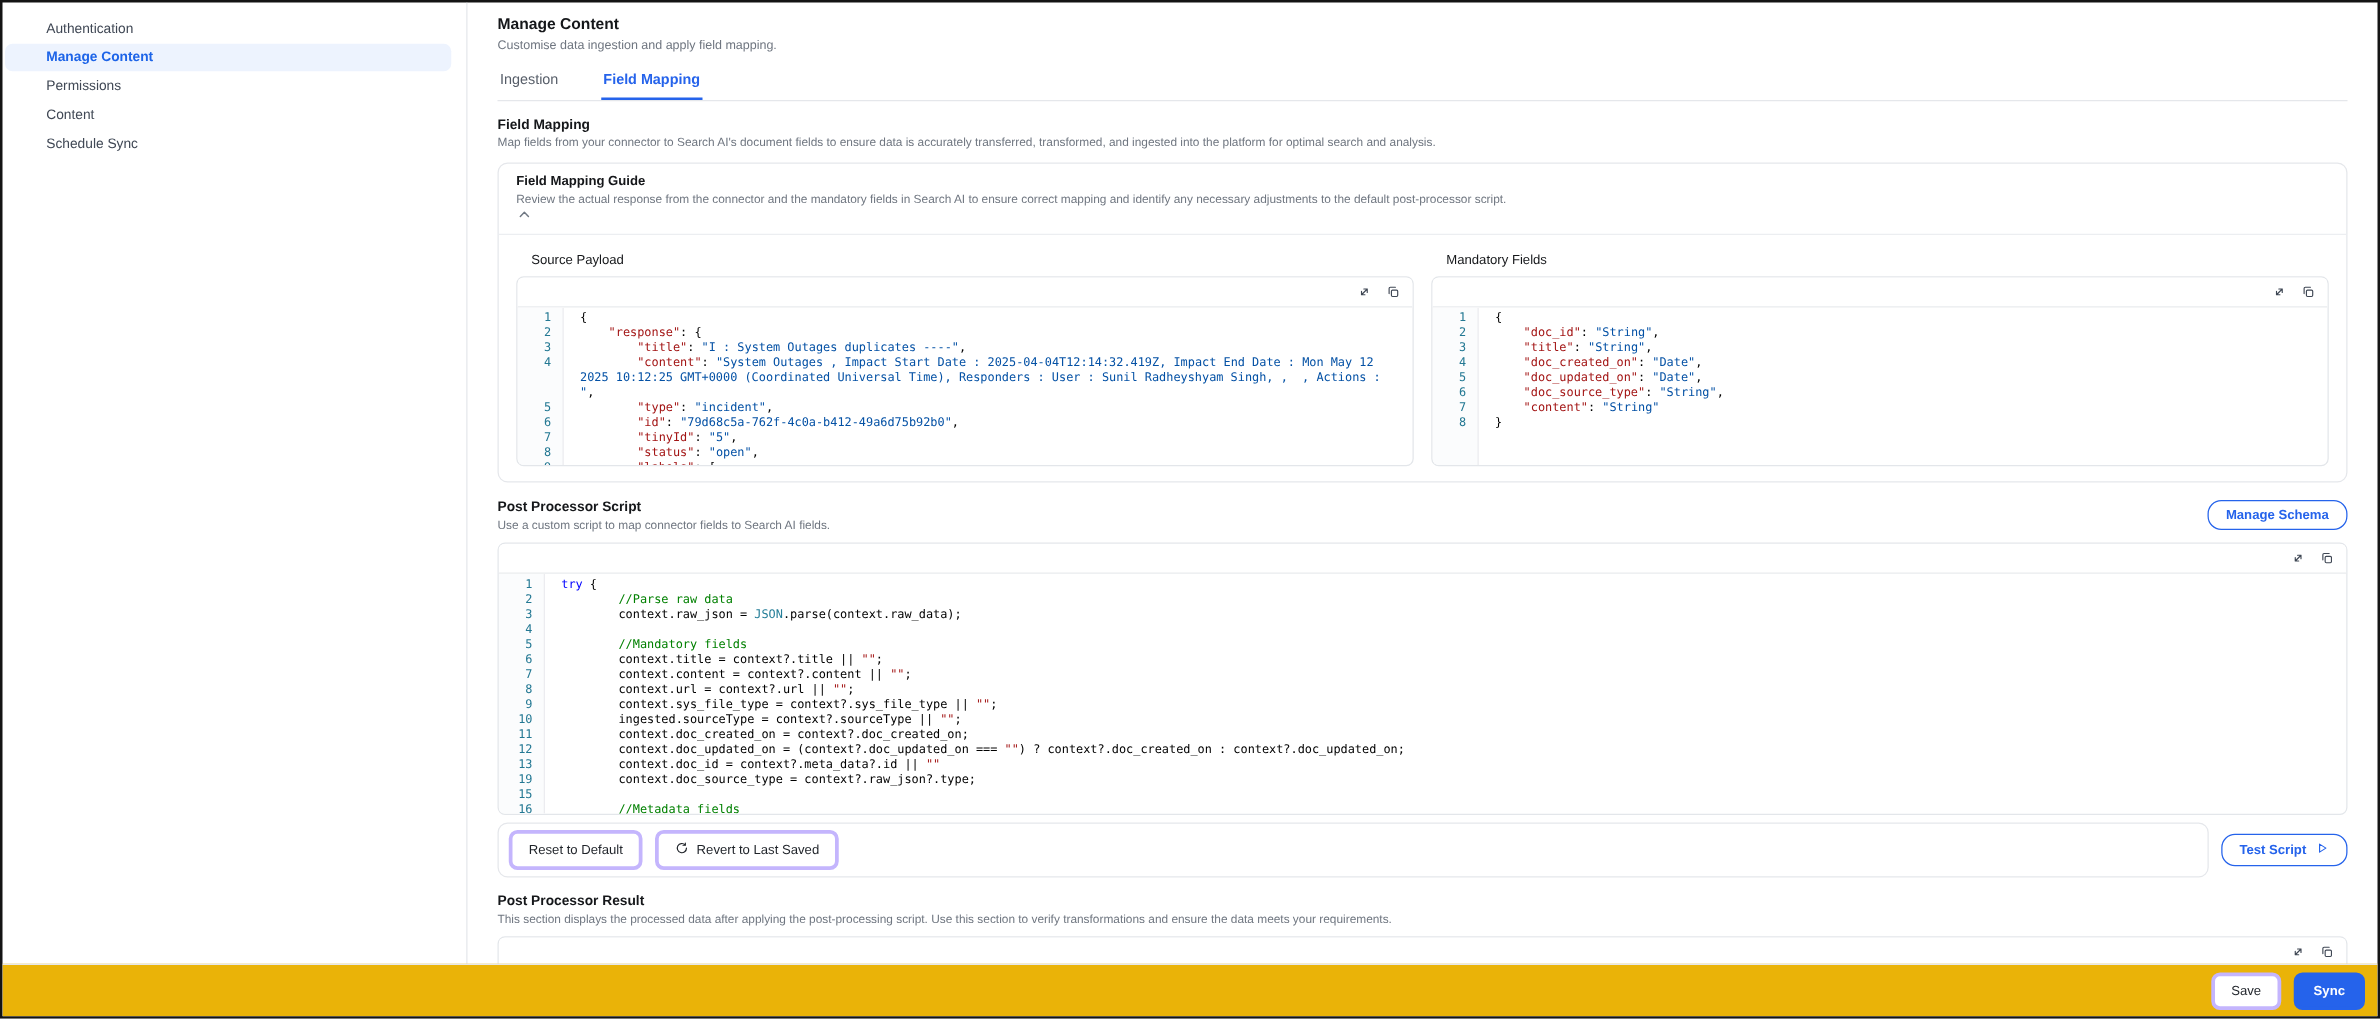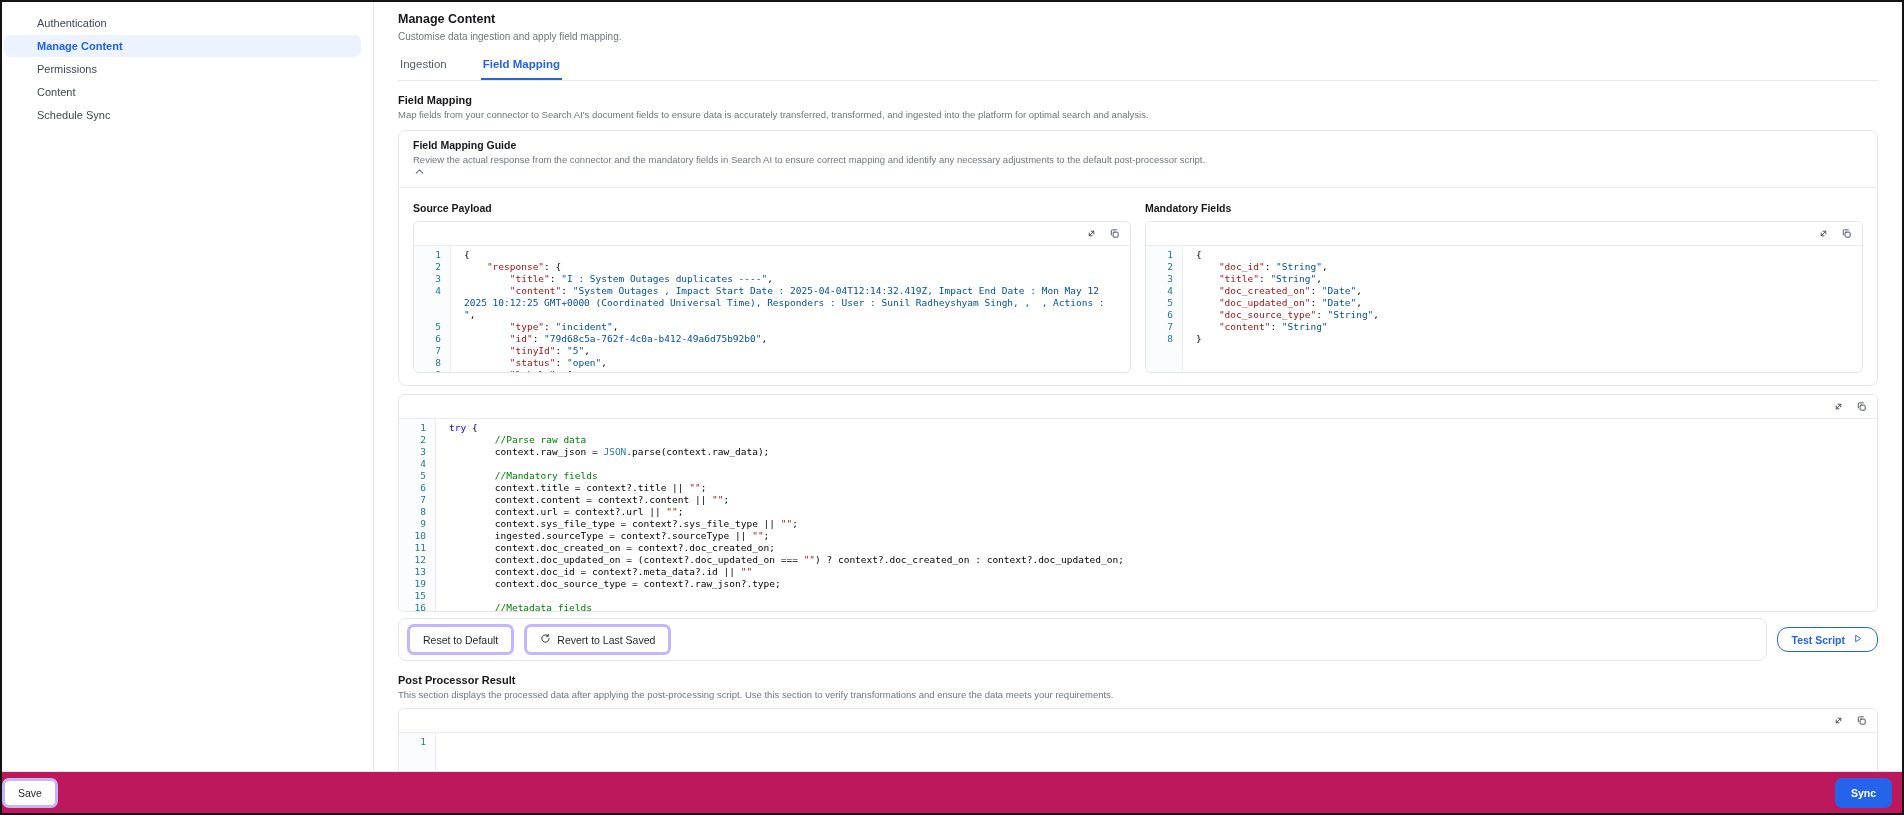--- a/index.html
+++ b/index.html
@@ -23,21 +23,21 @@
   .tab.active { color:#2563eb; font-weight:bold; border-bottom-color:#2563eb; }
 
   .sec-title { font-size:11px; font-weight:bold; color:#15171a; }
   .desc { font-size:9.5px; color:#6f7680; margin-top:3px; }
 
   .card { border:1px solid #e5e7eb; border-radius:8px; background:#fff; }
   .guide { margin-top:10px; }
   .guide-head { display:flex; justify-content:space-between; align-items:flex-start; padding:8px 14px 9px; border-bottom:1px solid #eceef1;flex-direction:column; }
   .guide-head h3 { font-size:10.5px; font-weight:bold; color:#15171a; }
   .guide-body { display:grid; grid-template-columns:1fr 1fr; gap:14px; padding:10px 14px 12px; }
-  .panel-label { font-size:10.5px; font-weight:bold; color:#15171a; margin:4px 0 7px; }
+  .panel-label { font-size:10.5px; font-weight:normal; color:#15171a; margin:4px 12px 7px; }
 
   .editor { border:1px solid #e3e6ea; border-radius:6px; overflow:hidden; background:#fff; }
   .editor-toolbar { height:24px; display:flex; justify-content:flex-end; align-items:center; gap:12px; padding:0 10px; border-bottom:1px solid #e9ebee; background:#fff; }
   .icon-btn { background:none; border:none; padding:0; line-height:0; cursor:pointer; }
 
   .code-area { position:relative; overflow:hidden; padding-top:3px; font-family:"DejaVu Sans Mono", monospace; font-size:9.5px; line-height:12px; }
   .code-area::before { content:""; position:absolute; left:0; top:0; bottom:0; width:36px; background:#fbfcfd; border-right:1px solid #ececf0; }
   .code-row { display:flex; position:relative; }
   .ln { width:36px; flex:none; text-align:right; padding-right:9px; color:#237893; user-select:none; }
   .lc { flex:1; white-space:pre-wrap; word-break:break-word; padding:0 10px 0 14px; color:#000; }
@@ -52,21 +52,21 @@
   .section-head { display:flex; justify-content:space-between; align-items:flex-start; margin-top:14px; }
   .mt8 { margin-top:8px; }
 
   .btn { font-size:10.5px; color:#1f2329; background:#fff; border:3px solid #c4b5fd; border-radius:7px; padding:6px 13px; cursor:pointer; display:inline-flex; align-items:center; gap:6px; }
   .btn.primary { background:#2563eb; border-color:#2563eb; color:#fff; font-weight:bold; }
   .btn-outline { font-size:10.5px; color:#2563eb; background:#fff; border:1px solid #2563eb; border-radius:11px; padding:5px 14px; cursor:pointer; display:inline-flex; align-items:center; gap:7px; font-weight:bold; }
 
   .script-footer { display:flex; align-items:center; margin-top:6px; }
   .btn-panel { flex:1; border:1px solid #e5e7eb; border-radius:8px; padding:5px 8px; display:flex; gap:10px; margin-right:10px; }
 
-  .app-footer { height:42px; flex:none; border-top:1px solid #e5e7eb; display:flex; justify-content:space-between; align-items:center; gap:10px; padding-right:10px; background:#be185d; }
+  .app-footer { height:42px; flex:none; border-top:1px solid #e5e7eb; display:flex; justify-content:flex-end; align-items:center; gap:10px; padding-right:10px; background:#eab308; }
 </style>
 </head>
 <body>
 
 <div class="window">
   <div class="app-body">
 
     <aside class="sidebar">
       <nav>
           <div class="nav-item">Authentication</div>
@@ -222,20 +222,29 @@
                     </div>
                   </div>
               </div>
             </div>
 
           </div>
         </div>
       </section>
 
       <section>
+        <div class="section-head">
+          <div>
+            <h2 class="sec-title">Post Processor Script</h2>
+            <p class="desc">Use a custom script to map connector fields to Search AI fields.</p>
+          </div>
+          <button class="btn-outline">
+            <span>Manage Schema</span>
+          </button>
+        </div>
 
         <div class="editor mt8">
           <div class="editor-toolbar">
             <button class="icon-btn">
               <span>
                 <svg width="11" height="11" viewBox="0 0 24 24" fill="none" stroke="#3f4754" stroke-width="2" stroke-linecap="round" stroke-linejoin="round">
                     <path d="M7 17L17 7M11 7h6v6M13 17H7v-6"></path>
                   </svg>
               </span>
             </button>

